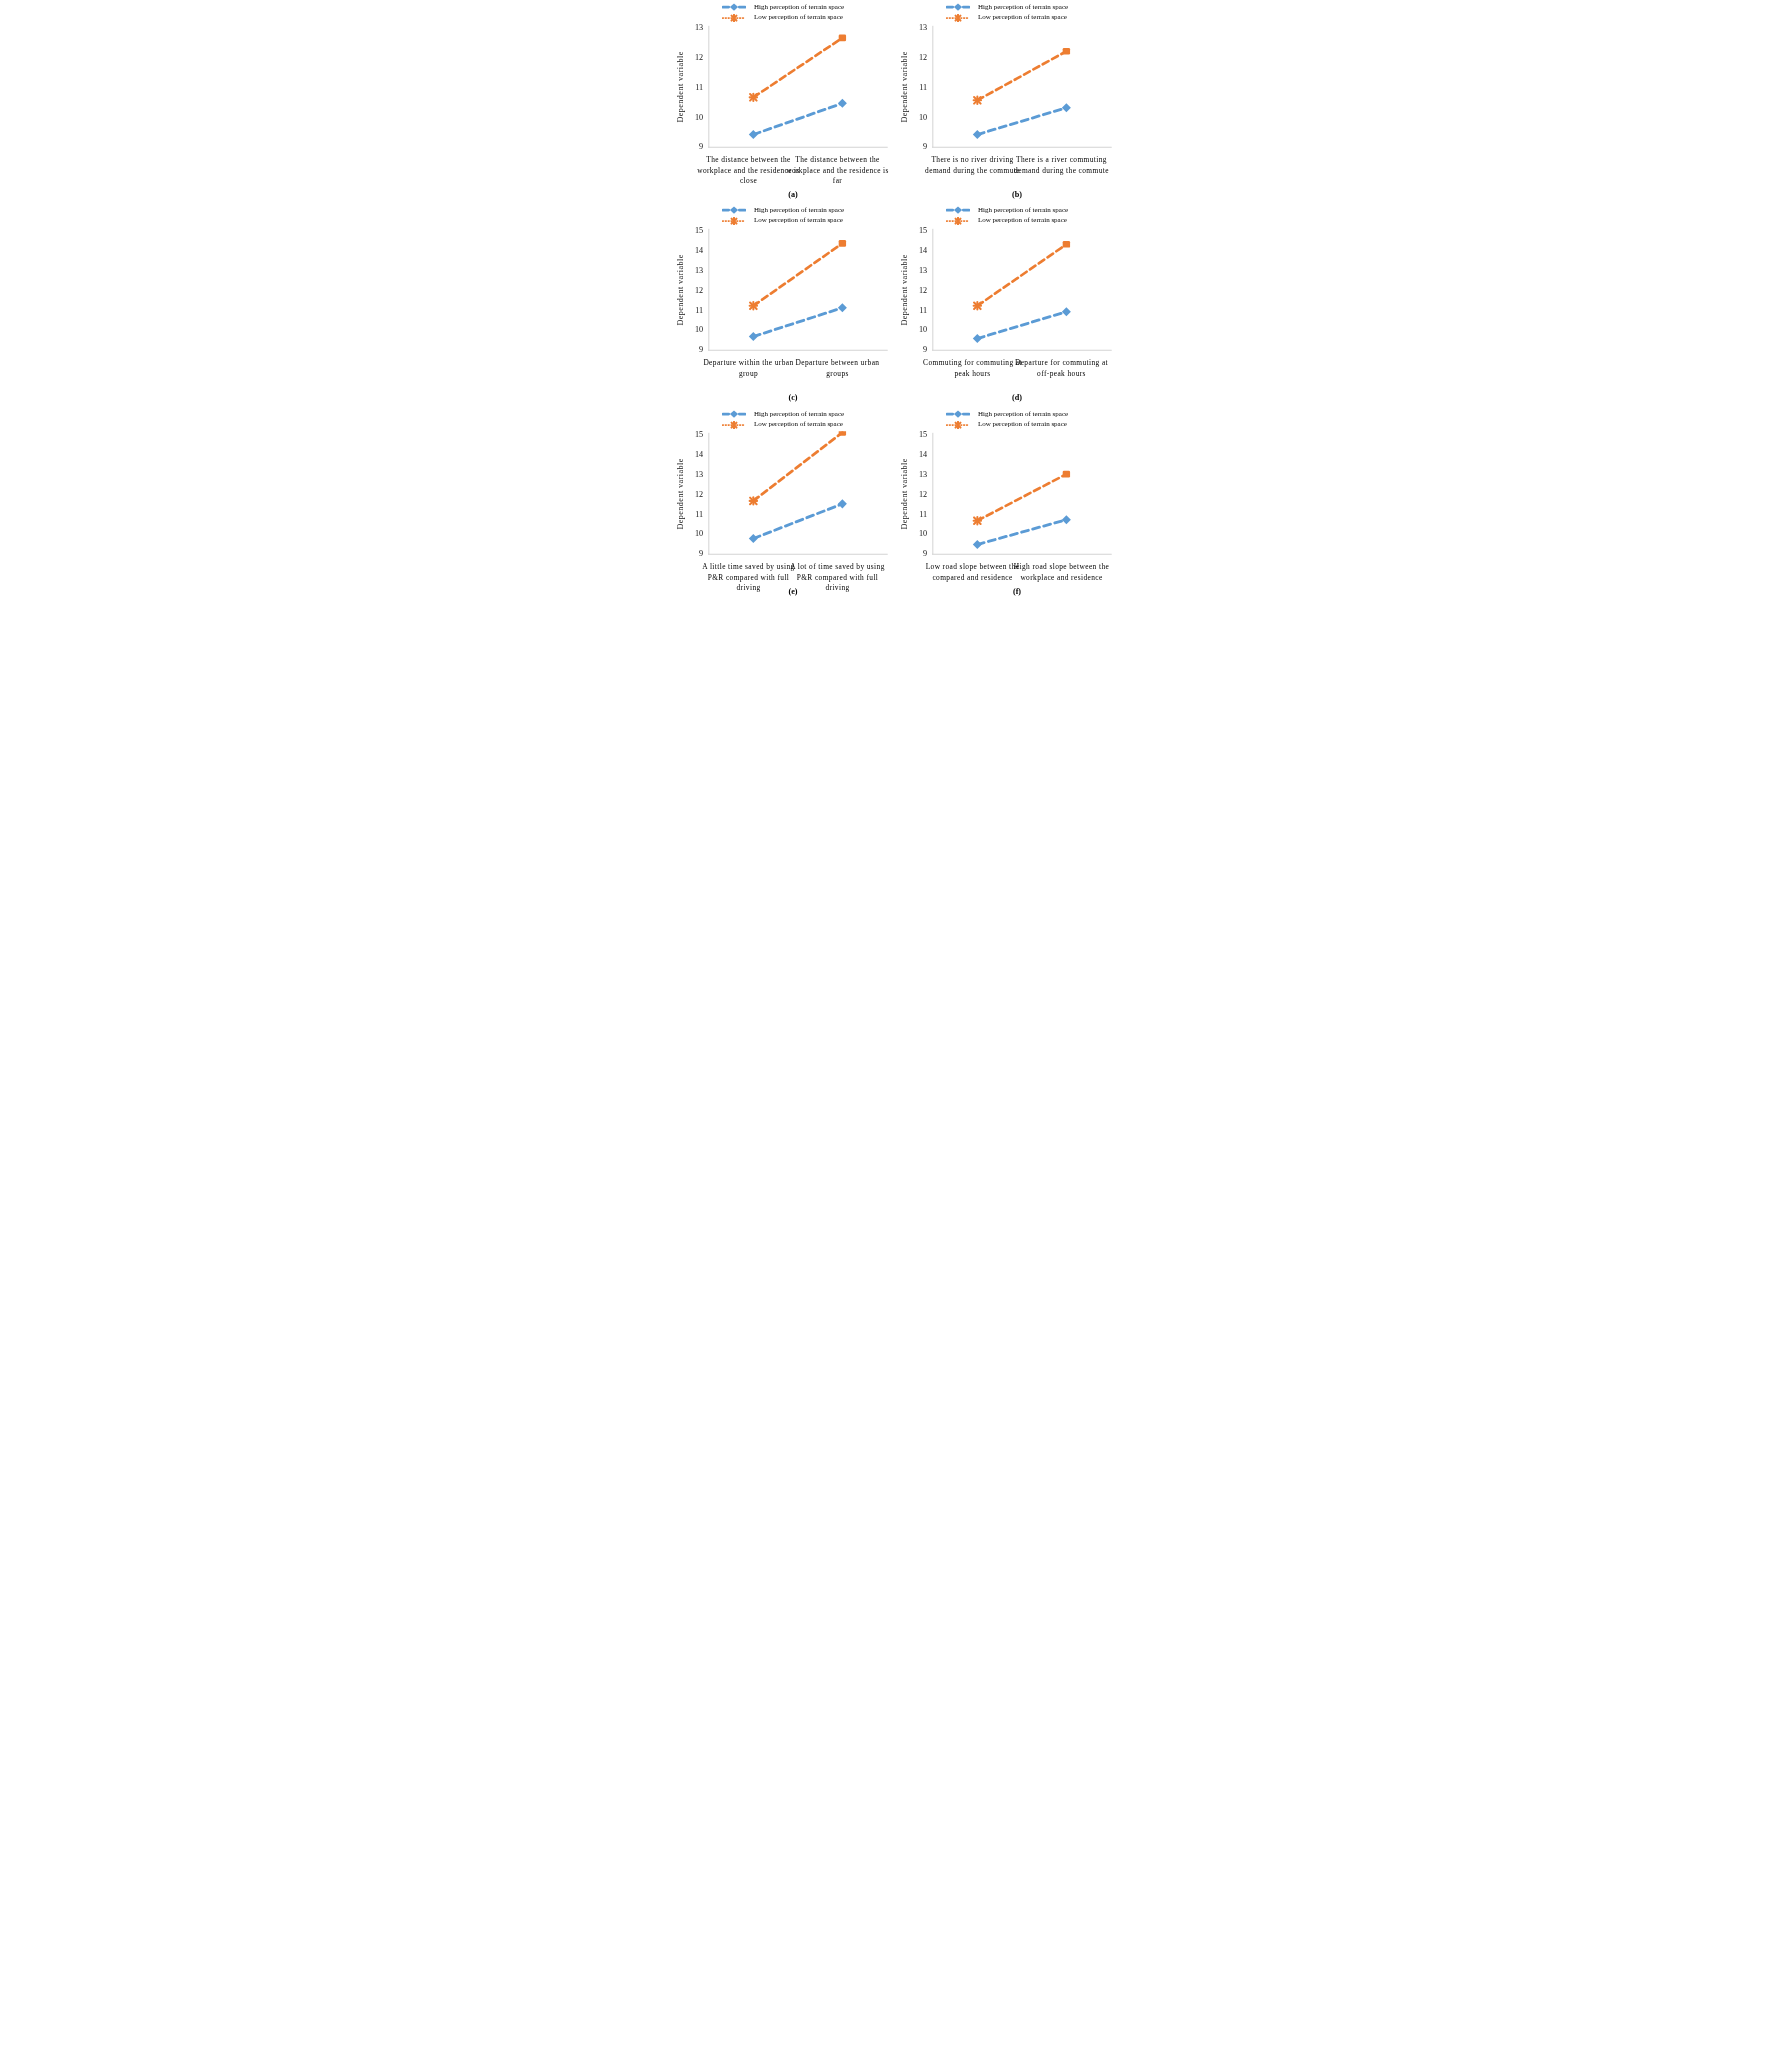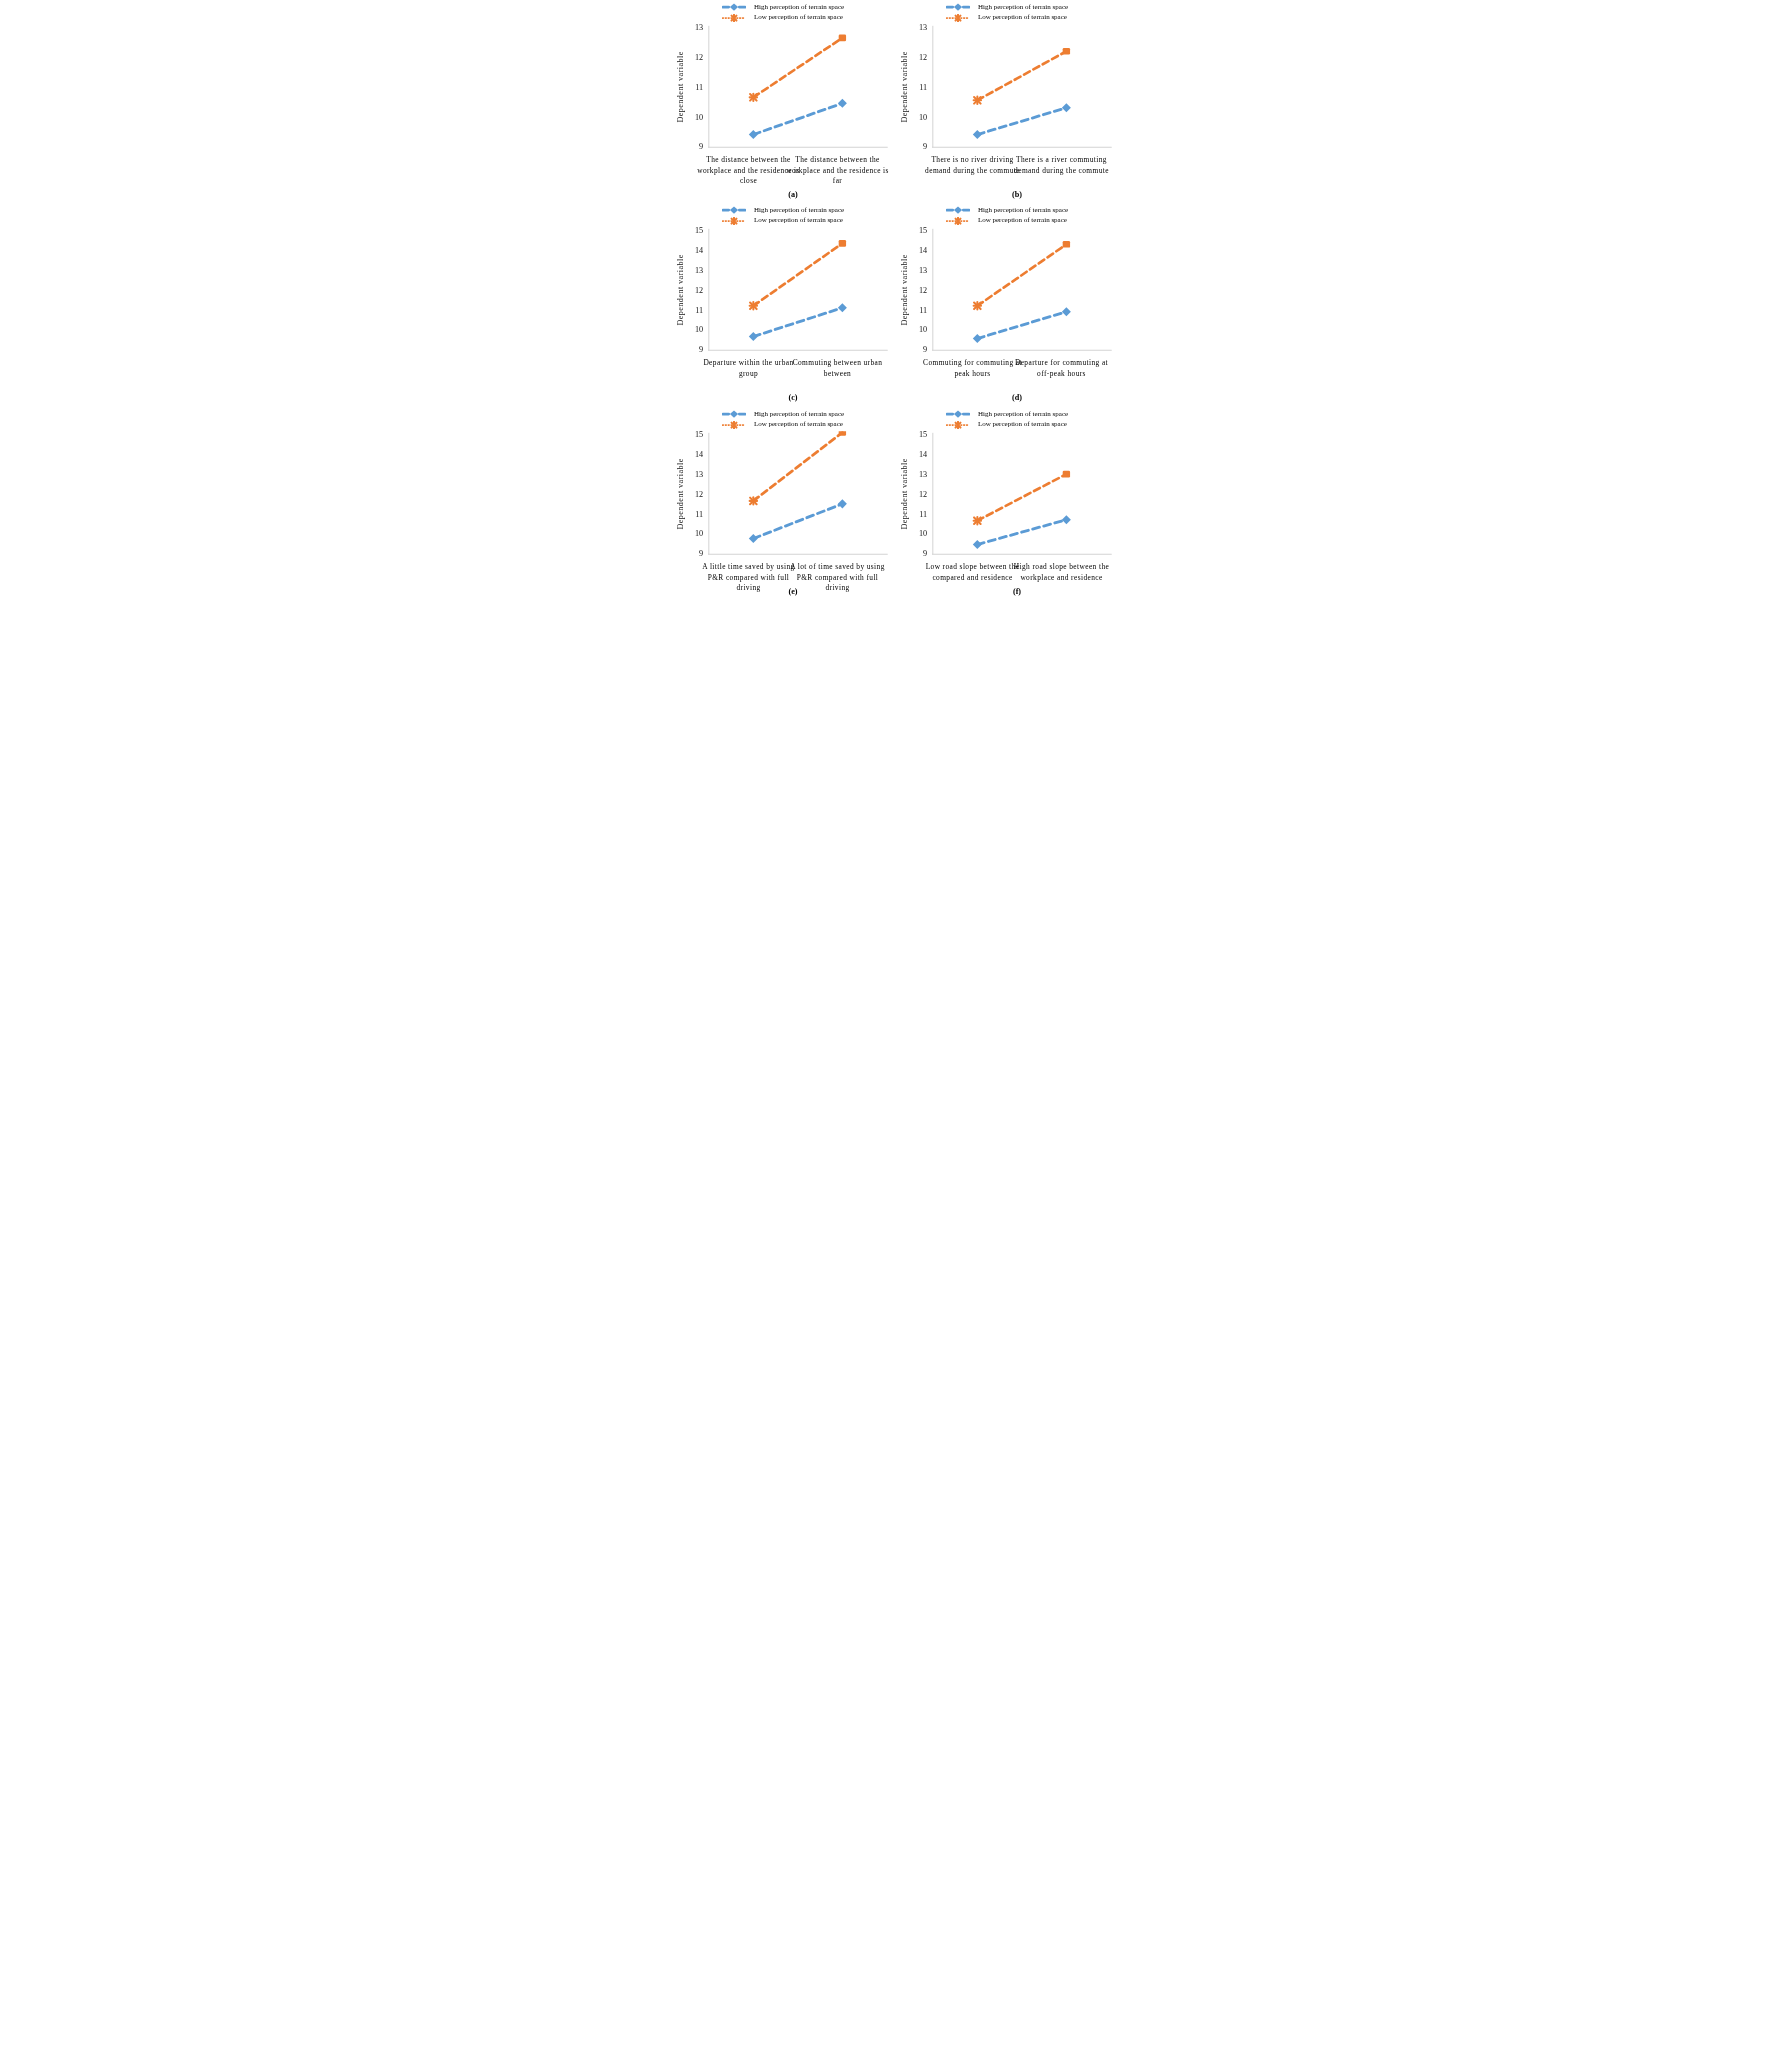--- a/index.html
+++ b/index.html
@@ -181,21 +181,21 @@
           <line x1="188.5" y1="193.6666666666667" x2="405.5" y2="41.416666666666686" stroke="#ED7D31" stroke-width="6.5" stroke-dasharray="16 10" stroke-linecap="round"></line>
           <line x1="180.5" y1="185.6666666666667" x2="196.5" y2="201.6666666666667" stroke="#ED7D31" stroke-width="5" stroke-linecap="round"></line>
           <line x1="180.5" y1="201.6666666666667" x2="196.5" y2="185.6666666666667" stroke="#ED7D31" stroke-width="5" stroke-linecap="round"></line>
           <line x1="188.5" y1="184.6666666666667" x2="188.5" y2="202.6666666666667" stroke="#ED7D31" stroke-width="5" stroke-linecap="round"></line>
           <line x1="179.5" y1="193.6666666666667" x2="197.5" y2="193.6666666666667" stroke="#ED7D31" stroke-width="5" stroke-linecap="round"></line>
           <rect x="396.5" y="33.416666666666686" width="18" height="16" rx="3" fill="#ED7D31"></rect>
         </g>
       </svg>
     <div class="xlabels">
       <div class="xlab c1">Departure within the urban group</div>
-      <div class="xlab c2">Commuting between urban between</div>
+      <div class="xlab c2">Departure between urban groups</div>
     </div>
     <div class="caption">(c)</div>
   </section>
 
   <section class="panel">
     <div class="legend">
       <div class="legend-row">
         <svg class="sw" width="24" height="8.2" viewBox="0 0 58 20">
             <line x1="2" y1="10" x2="16" y2="10" stroke="#5B9BD5" stroke-width="7" stroke-linecap="round"></line>
             <path d="M29 1 L39 10 L29 19 L19 10 Z" fill="#5B9BD5"></path>

